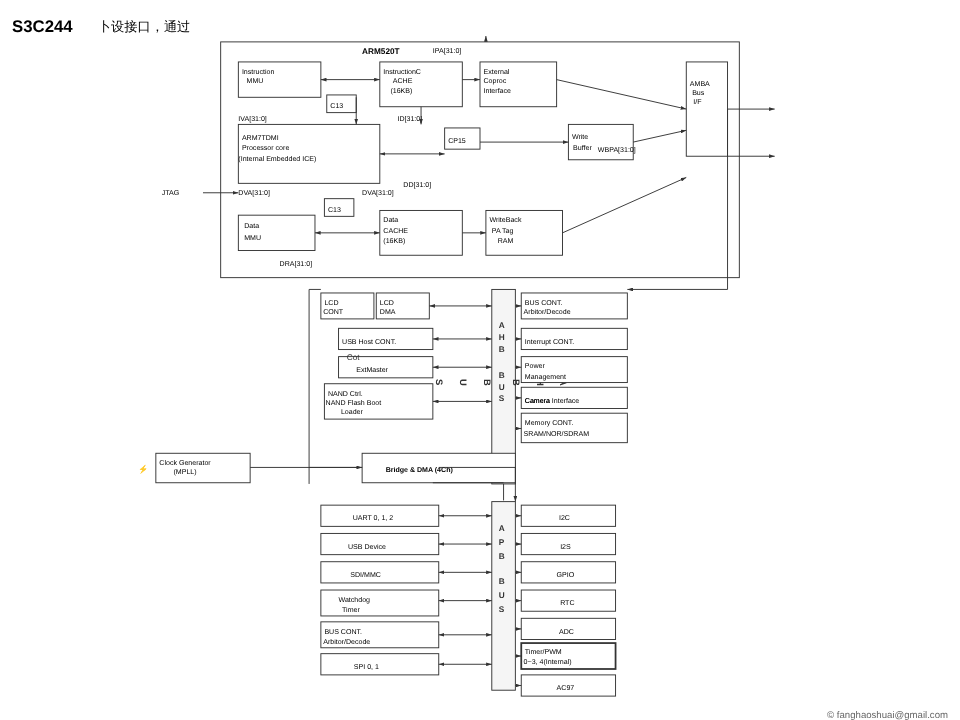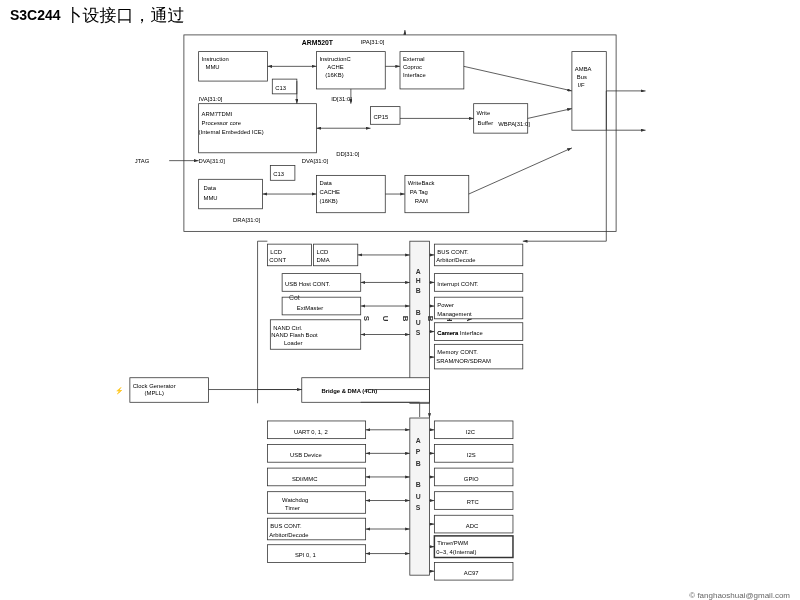--- a/index.html
+++ b/index.html
@@ -12,31 +12,31 @@
       font-size: 10px;
       position: relative;
     }
 
     
     .header {
       position: absolute;
       top: 0; left: 0; right: 0;
       height: 30px;
       display: flex;
-      align-items: center;
+      align-items: flex-end;
       padding: 0 10px;
       background: #fff;
     }
     .header-title {
       font-weight: bold;
       font-size: 14px;
     }
     .header-text {
-      font-size: 17px;
-      margin-left: 5px;
+      font-size: 11px;
+      margin-left: 21px;
     }
 
     
     .diagram-area {
       position: absolute;
       top: 30px;
       left: 0; right: 0; bottom: 15px;
       background: #fff;
       overflow: hidden;
     }

